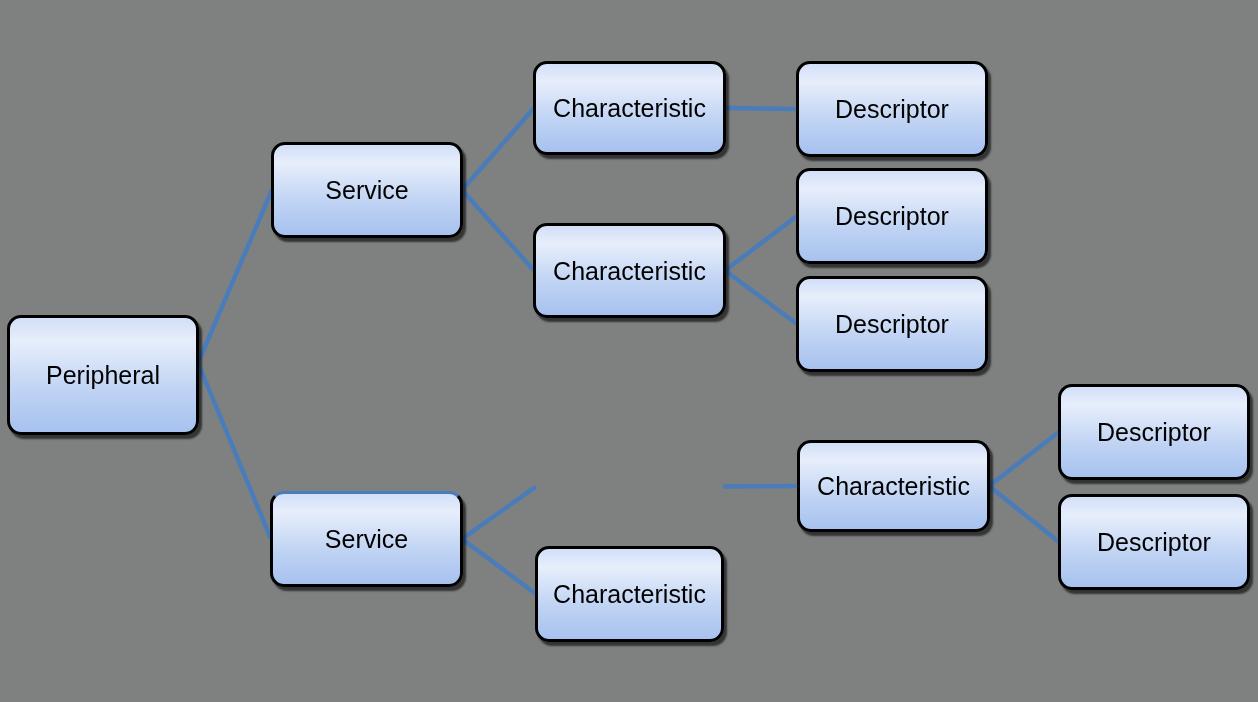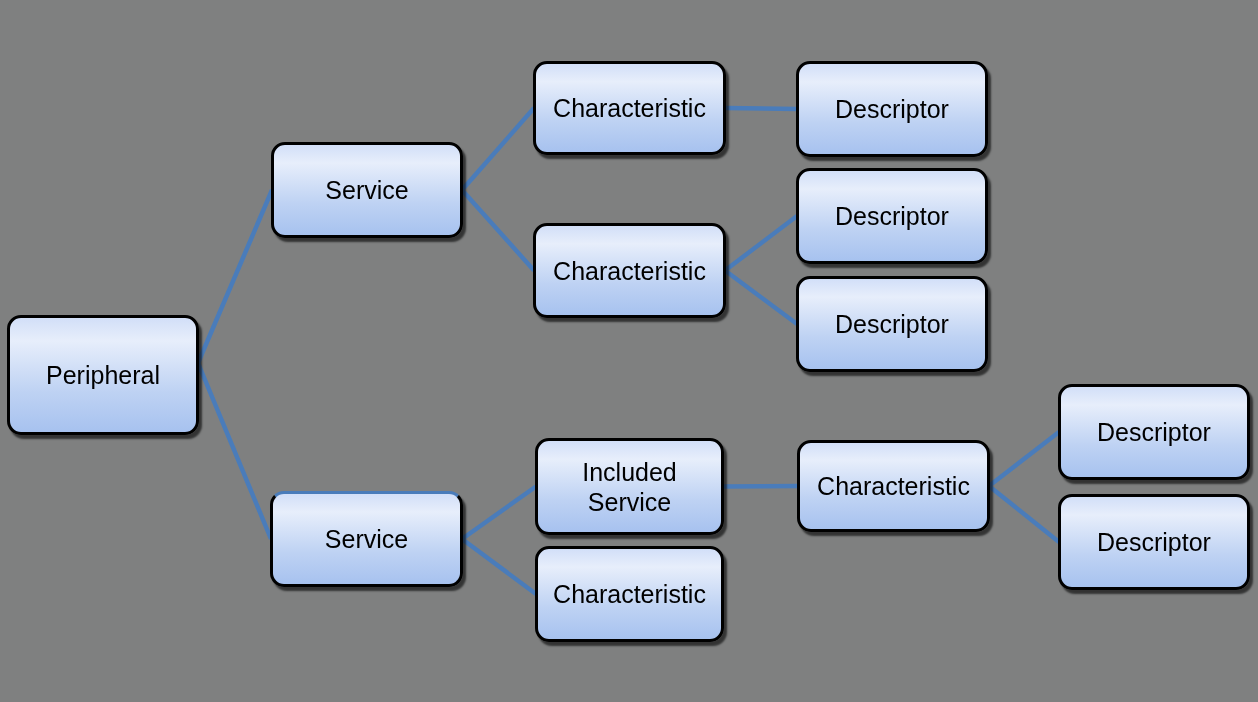--- a/index.html
+++ b/index.html
@@ -98,23 +98,20 @@
   </div>
 
   <div class="node n-desc-3">
     <span>Descriptor</span>
   </div>
 
   <div class="node n-service-2">
     <span>Service</span>
   </div>
 
-  <div class="node n-included-service">
-    <span>Included Service</span>
-  </div>
 
   <div class="node n-char-3">
     <span>Characteristic</span>
   </div>
 
   <div class="node n-char-4">
     <span>Characteristic</span>
   </div>
 
   <div class="node n-desc-4">

